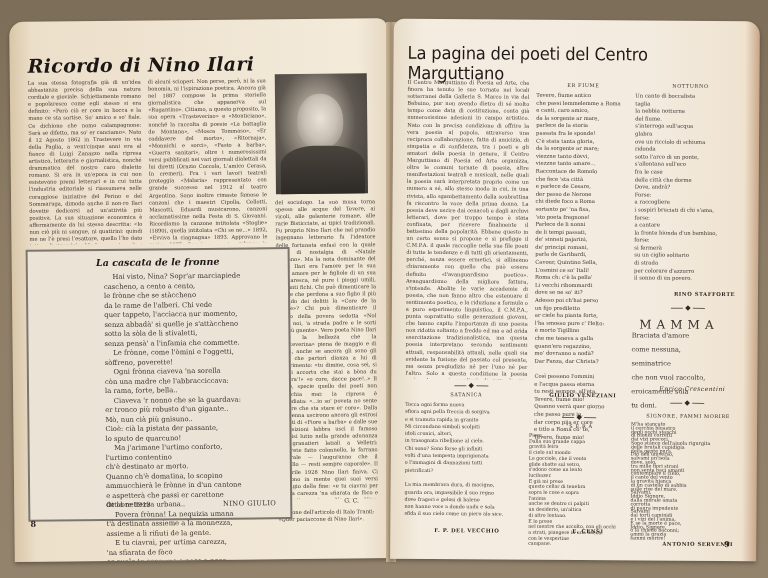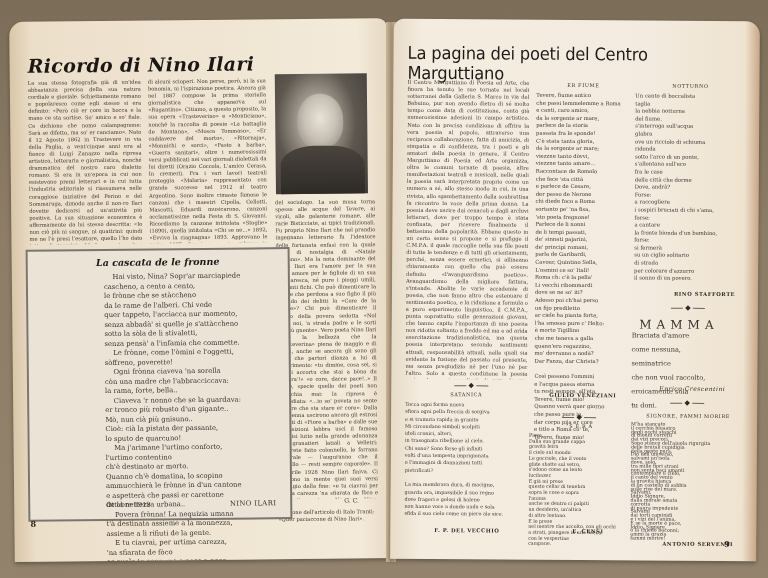--- a/index.html
+++ b/index.html
@@ -151,21 +151,21 @@
 e aspetterà che passi er carettone
 de la nettezza urbana..
     Povera frònna! La nequizia umana
 t'à destinata assieme a la monnezza,
 assieme a li rifiuti de la gente.
     E tu ciavrai, per urtima carezza,
 'na sfiarata de fòco
 er quale te consuma a poco a poco..
 e ridiventi gnente!</div>
     <div class="poem-date">Ottobre 1919</div>
-    <div class="poem-author">NINO ILARI</div>
+    <div class="poem-author">NINO GIULIO</div>
   </div>
 
   <div class="page-num" style="left:16px; top:497px;">8</div>
 </div>
 
 <div class="spine"></div>
 
 <div class="page page-right">
   <div class="title-right">La pagina dei poeti del Centro Marguttiano</div>
 

